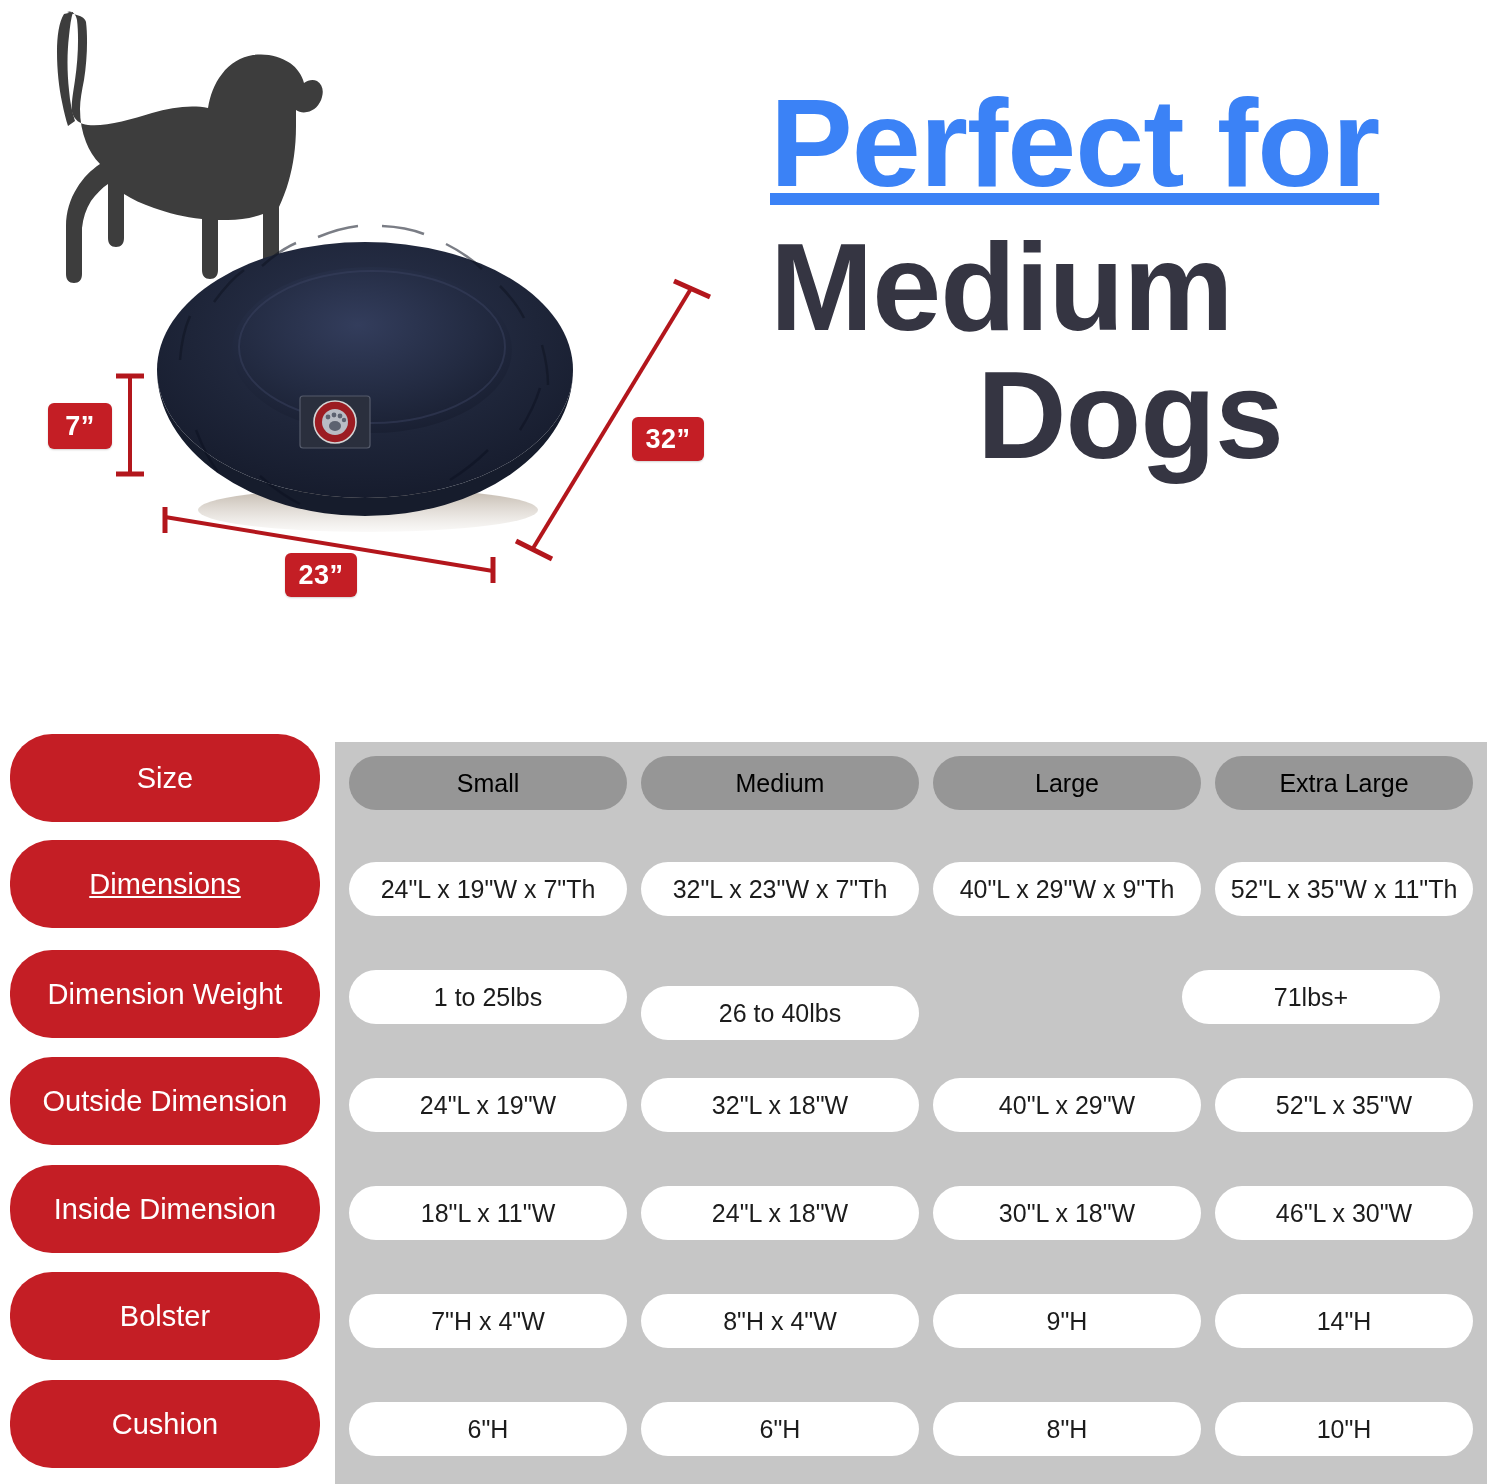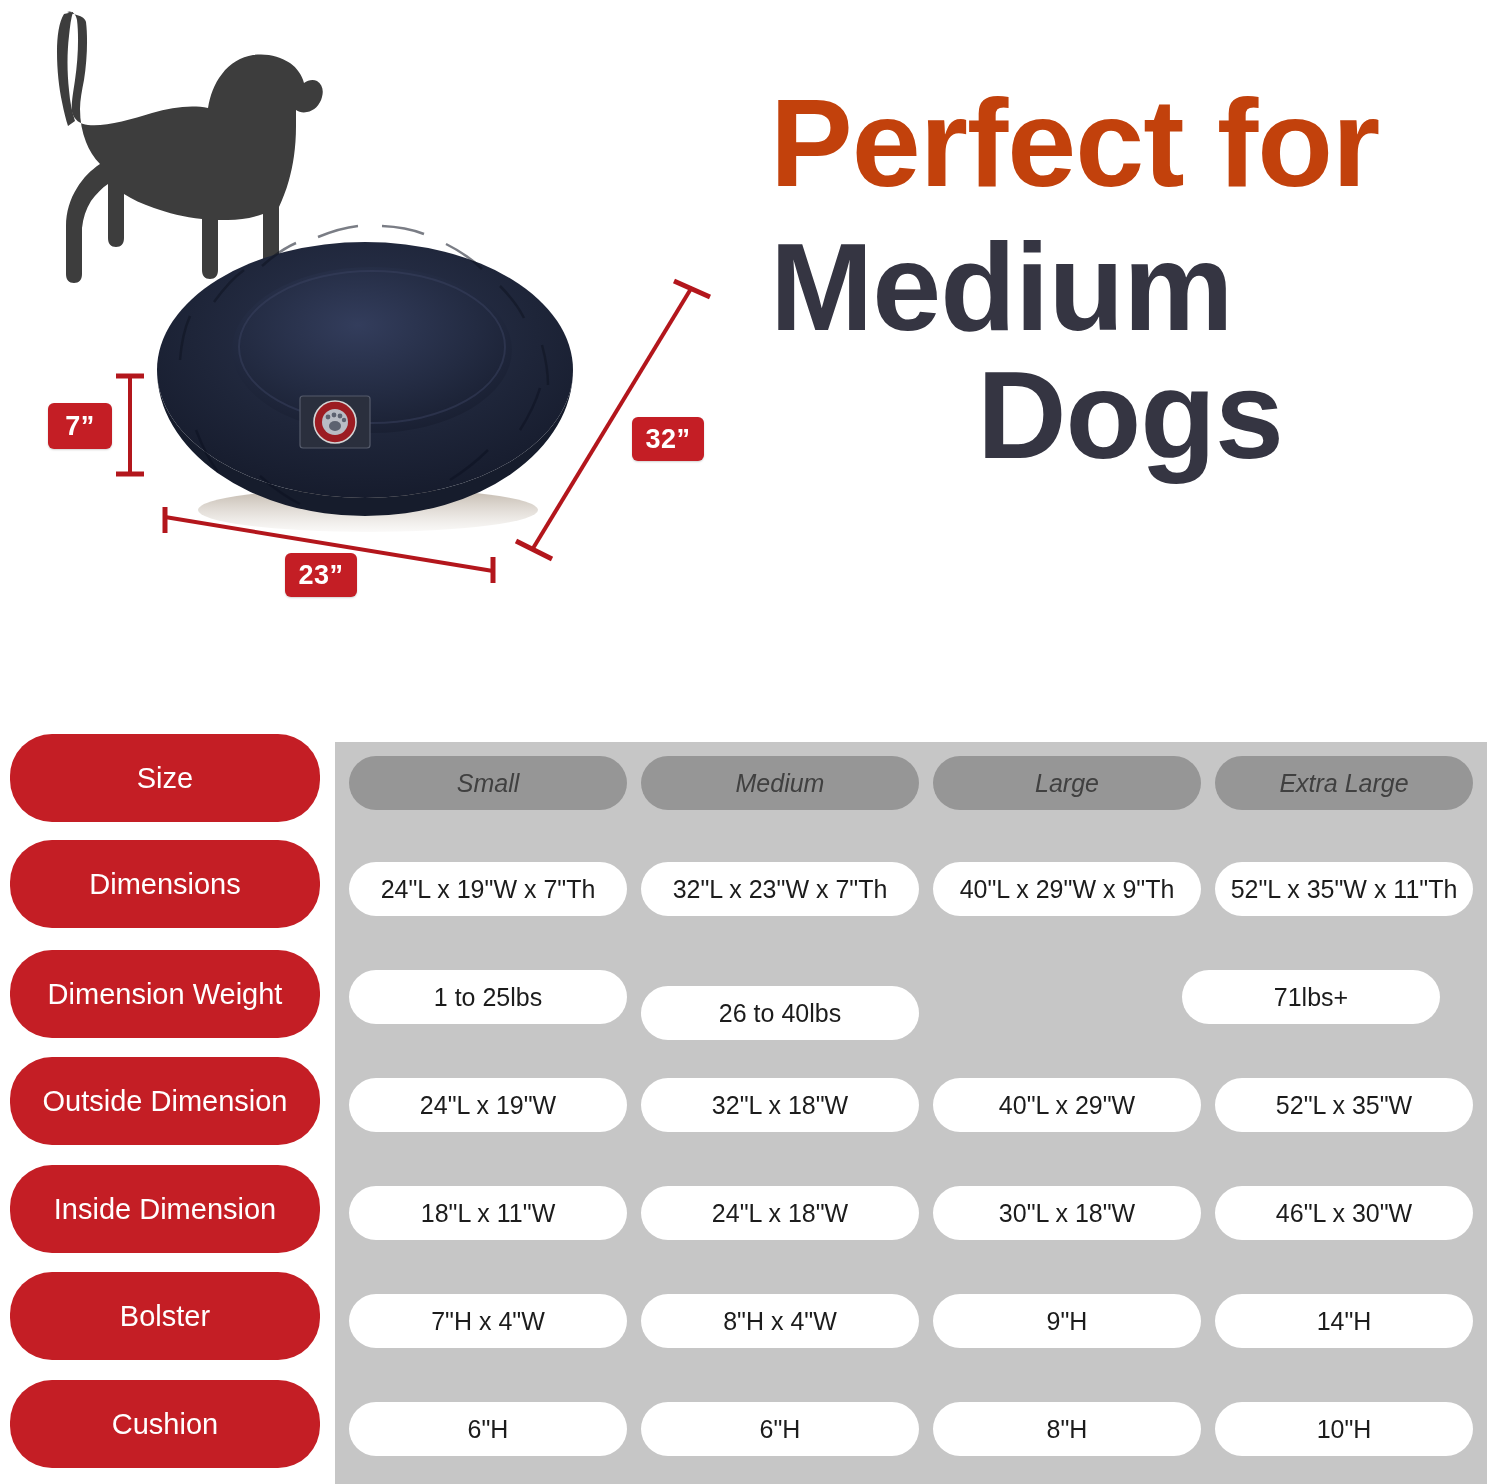--- a/index.html
+++ b/index.html
@@ -68,21 +68,21 @@
     top: 85px;
     width: 720px;
   }
   .headline-line {
     font-weight: bold;
     line-height: 0.95;
     letter-spacing: -1px;
     display: block;
     white-space: nowrap;
   }
-  #headline-1 { color: #c2410c; font-size: 124px; }
+  #headline-1 { color: #3b82f6; font-size: 124px; text-decoration: underline; }
   #headline-2 { color: #353542; font-size: 124px; margin-top: 26px; }
   #headline-3 { color: #353542; font-size: 124px; margin-top: 10px; text-align: center; }
 
   
   #spec-table {
     position: absolute;
     left: 0;
     top: 722px;
     width: 1500px;
     height: 762px;
@@ -127,23 +127,22 @@
     justify-content: center;
     font-size: 25px;
     color: #1c1c1c;
     box-sizing: border-box;
     padding: 0 6px;
     text-align: center;
     white-space: nowrap;
   }
   .cell.header-cell {
     background: #969696;
-    color: #404040;
+    color: #000000;
     font-size: 25px;
-    font-style: italic;
   }
 </style>
 </head>
 <body>
 
 <div id="hero">
 
   <svg id="dog-silhouette" viewBox="0 0 350 300" preserveAspectRatio="xMinYMin meet">
     <path fill="#3d3d3d" d="
       M55,4 C59,2 64,5 65,12 C67,28 66,52 63,72 C61,86 59,96 60,104
@@ -264,21 +263,21 @@
     <span class="headline-line" id="headline-1">Perfect for</span>
     <span class="headline-line" id="headline-2">Medium</span>
     <span class="headline-line" id="headline-3">Dogs</span>
   </div>
 </div>
 
 <div id="spec-table">
 
   <div id="label-column">
     <div class="row-label" style="top:12px;  height:88px;">Size</div>
-    <div class="row-label" style="top:118px; height:88px;">Dimensions</div>
+    <div class="row-label" style="top:118px; height:88px;text-decoration:underline;">Dimensions</div>
     <div class="row-label" style="top:228px; height:88px;">Dimension Weight</div>
     <div class="row-label" style="top:335px; height:88px;">Outside Dimension</div>
     <div class="row-label" style="top:443px; height:88px;">Inside Dimension</div>
     <div class="row-label" style="top:550px; height:88px;">Bolster</div>
     <div class="row-label" style="top:658px; height:88px;">Cushion</div>
   </div>
 
   <div id="data-panel">
 
     <div class="cell header-cell" style="left:14px;  top:14px; width:278px; height:54px;">Small</div>

